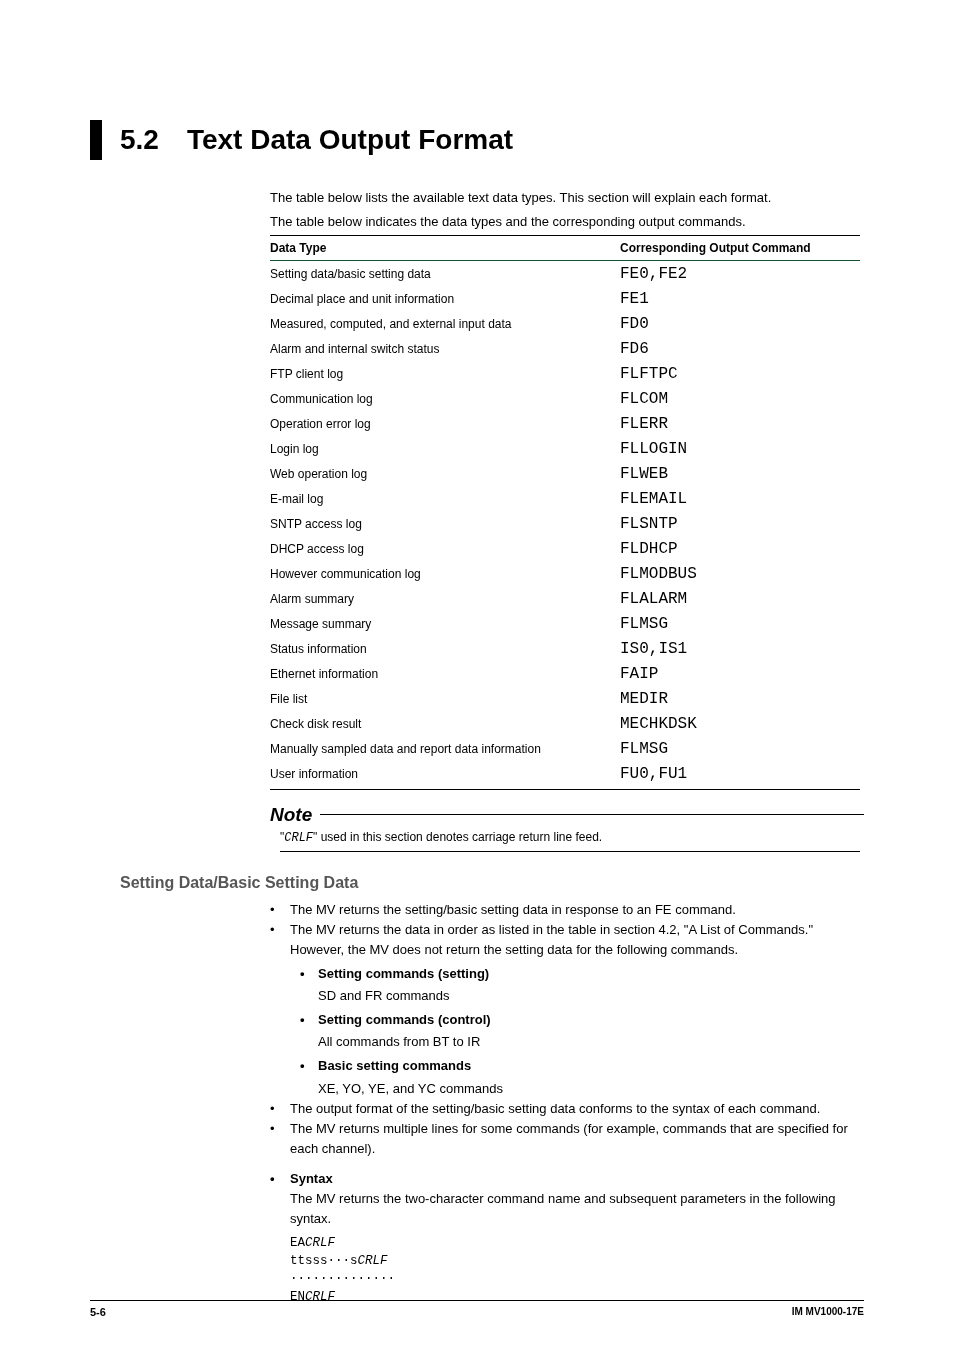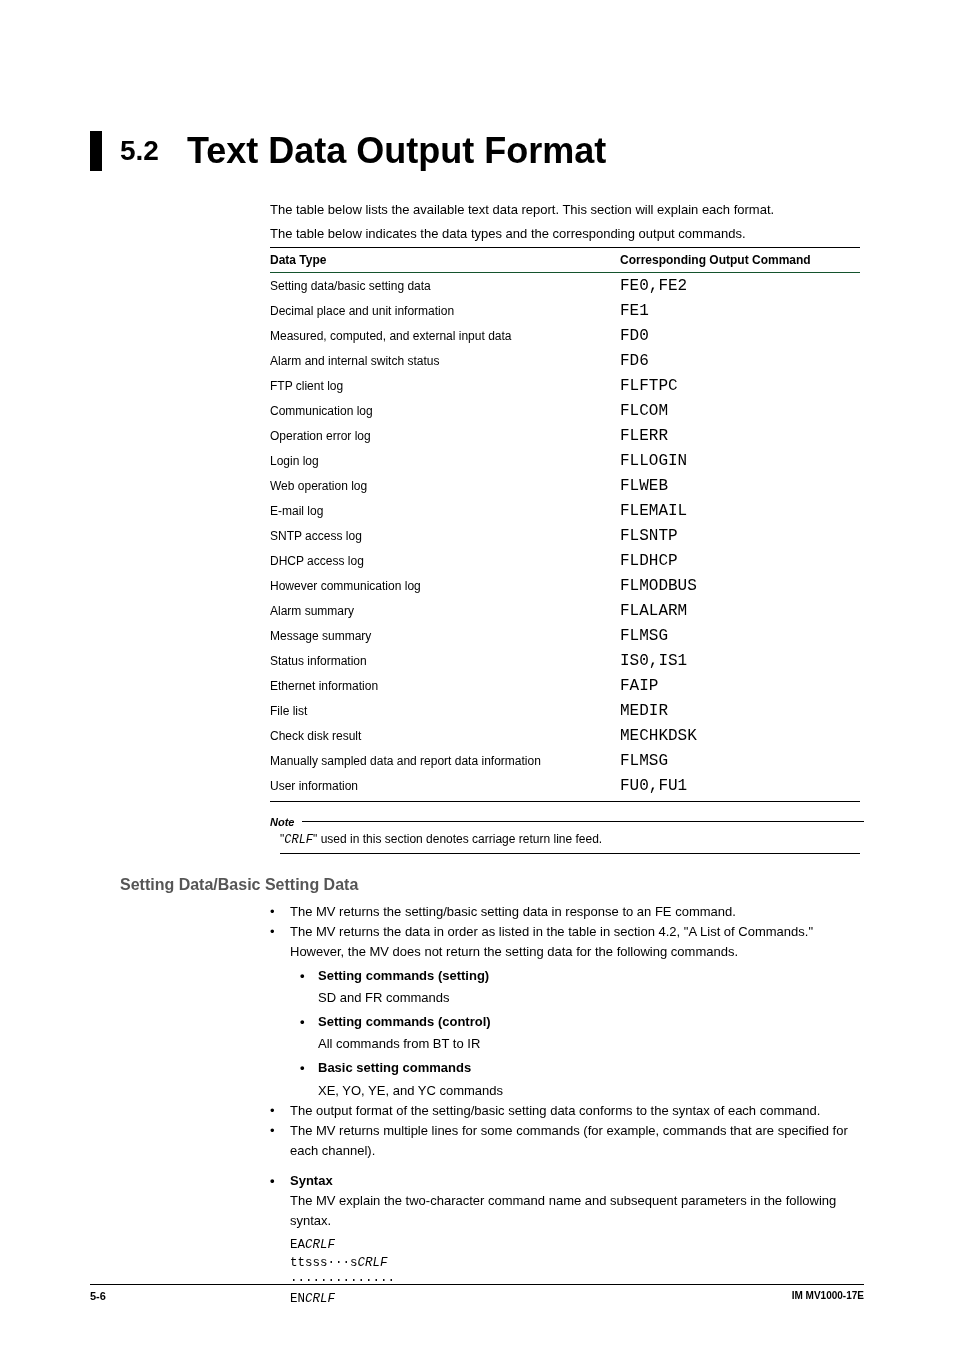--- a/index.html
+++ b/index.html
@@ -9,41 +9,40 @@
     background: #ffffff;
     color: #000000;
     width: 954px;
     height: 1350px;
     box-sizing: border-box;
     position: relative;
   }
   .page {
     padding: 120px 90px 40px 90px;
     box-sizing: border-box;
-    margin-top: 10px;
   }
   .section-header {
     display: flex;
     align-items: center;
     margin-bottom: 28px;
   }
   .section-bar {
     width: 12px;
     height: 40px;
     background: #000;
     margin-right: 18px;
     flex-shrink: 0;
   }
   .section-number {
     font-size: 28px;
     font-weight: bold;
     margin-right: 28px;
   }
   .section-title {
-    font-size: 36px;
+    font-size: 28px;
     font-weight: bold;
   }
   .body-text {
     font-size: 13px;
     line-height: 1.5;
     margin-left: 180px;
     margin-bottom: 4px;
   }
   .table {
     margin-left: 180px;
@@ -72,21 +71,21 @@
     margin-left: 180px;
     margin-bottom: 22px;
   }
   .note-line {
     display: flex;
     align-items: center;
   }
   .note-title {
     font-style: italic;
     font-weight: bold;
-    font-size: 11px;
+    font-size: 19px;
     margin-right: 8px;
   }
   .note-rule {
     flex: 1;
     height: 1px;
     background: #000;
   }
   .note-text {
     font-size: 12px;
     margin-top: 4px;
@@ -125,21 +124,21 @@
   .sub-bullet-desc { margin-left: 18px; font-size: 13px; }
   .syntax-block {
     margin-left: 30px;
     font-family: "Courier New", monospace;
     font-size: 12.5px;
     line-height: 1.45;
   }
   .syntax-italic { font-style: italic; }
   .footer {
     position: absolute;
-    bottom: 48px;
+    bottom: 32px;
     left: 90px;
     right: 90px;
     border-top: 1px solid #000;
     padding-top: 5px;
     display: flex;
     justify-content: space-between;
     font-size: 11px;
   }
   .footer-left { font-weight: bold; }
   .footer-right { font-weight: bold; font-size: 10px; }
@@ -148,21 +147,21 @@
 <body>
 
 <div class="page">
 
   <div class="section-header">
     <div class="section-bar"></div>
     <div class="section-number">5.2</div>
     <div class="section-title">Text Data Output Format</div>
   </div>
 
-  <div class="body-text">The table below lists the available text data report. This section will explain each format.</div>
+  <div class="body-text">The table below lists the available text data types. This section will explain each format.</div>
   <div class="body-text">The table below indicates the data types and the corresponding output commands.</div>
 
   <table class="table">
     <tbody>
         <tr class="table-header">
       <td class="col-type">Data Type</td>
       <td>Corresponding Output Command</td>
     </tr>
     </tbody>
       <tbody class="table-body" id="table-body">
@@ -299,21 +298,21 @@
       <div class="bullet-dot">•</div>
       <div class="bullet-text">The MV returns multiple lines for some commands (for example, commands that are specified for each channel).</div>
     </div>
 
     <div style="height:10px"></div>
 
     <div class="bullet-row">
       <div class="bullet-dot" style="font-weight:bold">•</div>
       <div class="bullet-text">
         <div style="font-weight:bold">Syntax</div>
-        <div>The MV explain the two-character command name and subsequent parameters in the following syntax.</div>
+        <div>The MV returns the two-character command name and subsequent parameters in the following syntax.</div>
         <div class="syntax-block" style="margin-left:0; margin-top:4px">
           <div><span>EA</span><span class="syntax-italic">CRLF</span></div>
           <div><span>ttsss···s</span><span class="syntax-italic">CRLF</span></div>
           <div>··············</div>
           <div><span>EN</span><span class="syntax-italic">CRLF</span></div>
         </div>
       </div>
     </div>
 
   </div>

